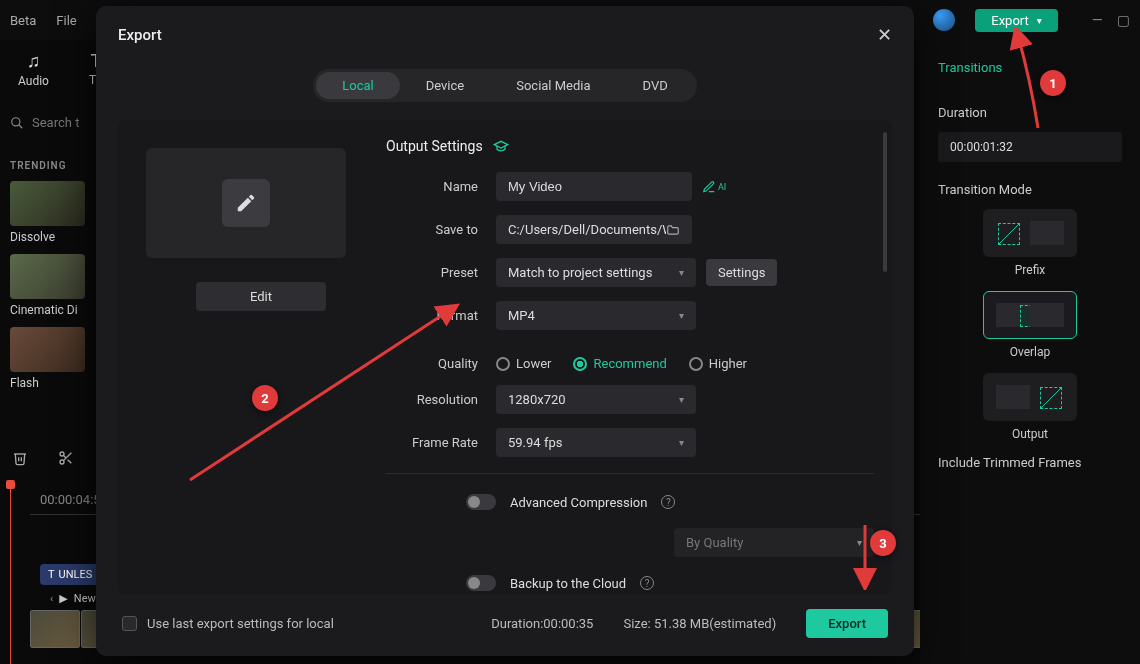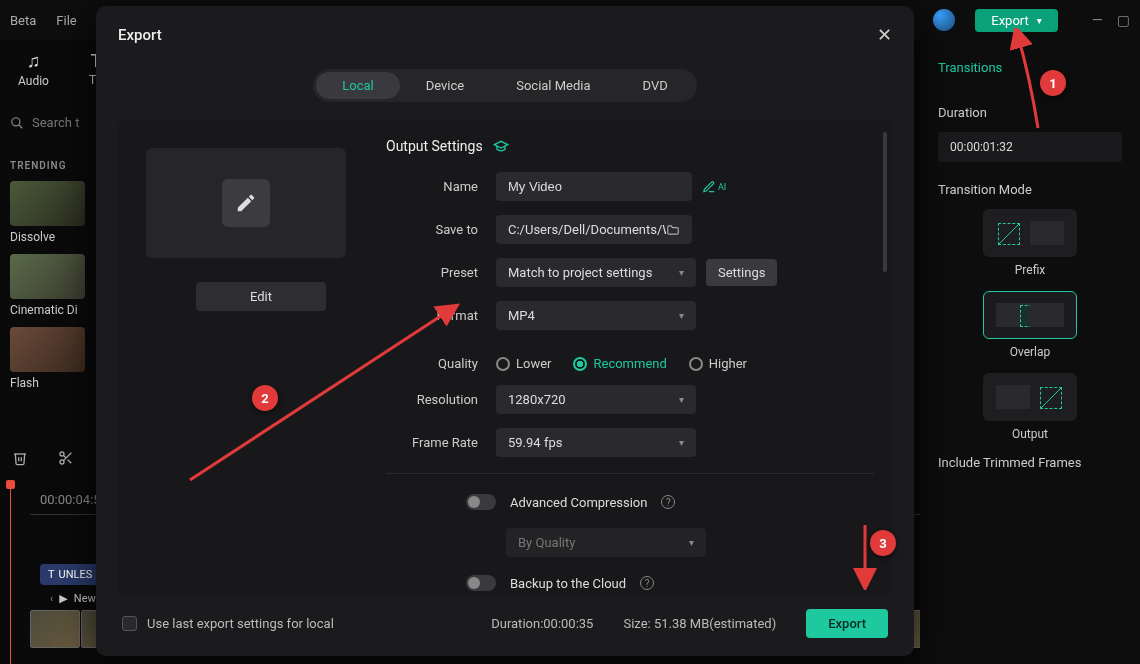--- a/index.html
+++ b/index.html
@@ -523,21 +523,21 @@
       </div>
 
       <div class="hr"></div>
 
       <div class="sub-row">
         <span class="toggle"></span>
         <span class="tlabel">Advanced Compression</span>
         <span class="info-icon">?</span>
       </div>
 
-      <div class="sub-row" style="margin-left:120px;">
+      <div class="sub-row" style="margin-left:120px;justify-content:flex-end;">
         <div class="select-input disabled">
           <span>By Quality</span>
           <span class="chev">▾</span>
         </div>
       </div>
 
       <div class="sub-row">
         <span class="toggle"></span>
         <span class="tlabel">Backup to the Cloud</span>
         <span class="info-icon">?</span>

